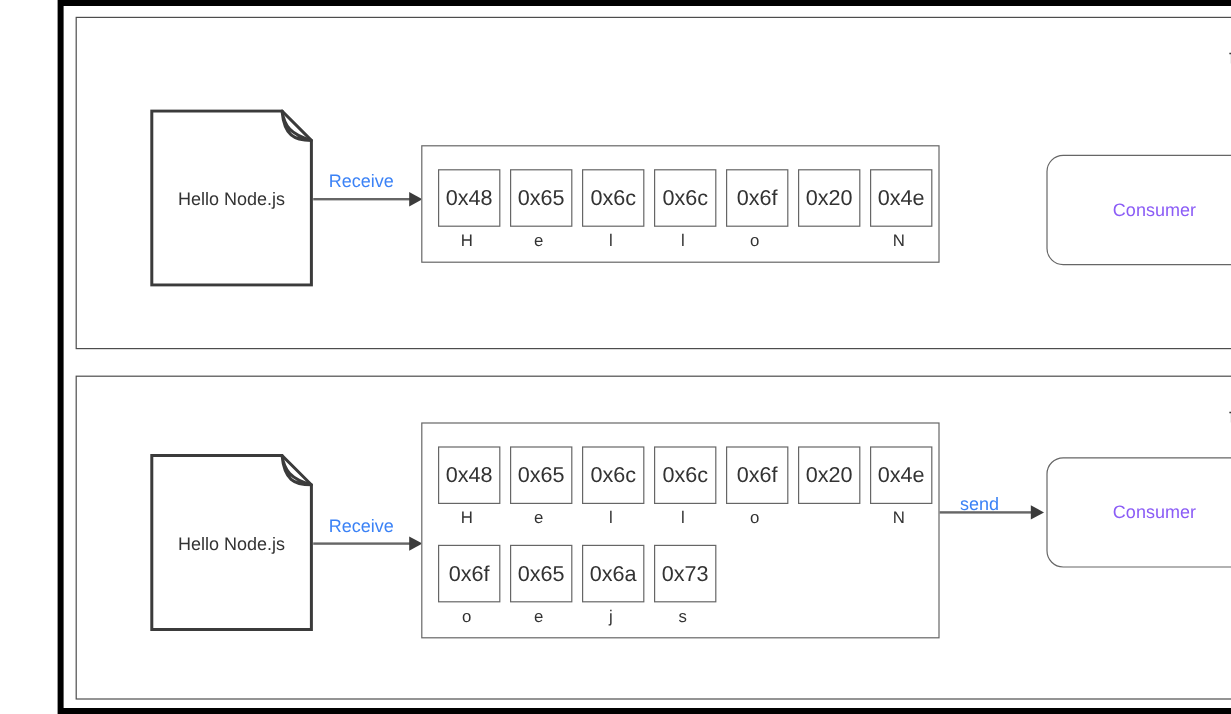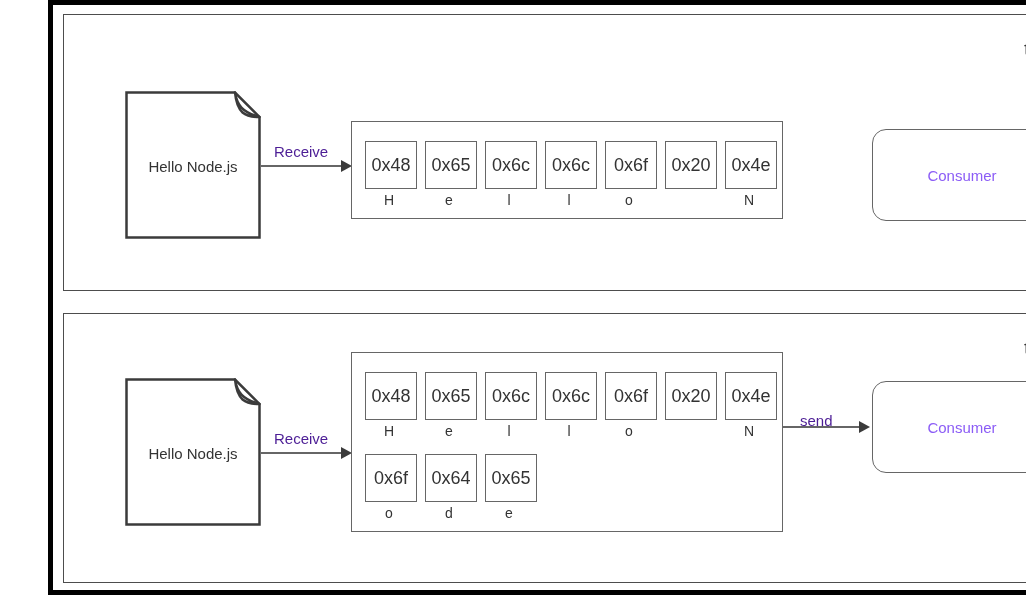--- a/index.html
+++ b/index.html
@@ -62,21 +62,21 @@
     position: absolute;
     width: 0;
     height: 0;
     border-top: 6px solid transparent;
     border-bottom: 6px solid transparent;
     border-left: 11px solid #3b3b3b;
   }
   .arrow-label {
     position: absolute;
     font-size: 15px;
-    color: #4c1d95;
+    color: #3b82f6;
     white-space: nowrap;
   }
 
   
   .buffer-box {
     position: absolute;
     box-sizing: border-box;
     border: 1px solid #666666;
     background: #ffffff;
   }
@@ -229,26 +229,30 @@
           <div class="byte-char">N</div>
         </div>
       </div>
 
       <div class="byte-row" style="left:13px; top:101px;">
         <div class="byte-cell">
           <div class="byte-square">0x6f</div>
           <div class="byte-char">o</div>
         </div>
         <div class="byte-cell">
-          <div class="byte-square">0x64</div>
-          <div class="byte-char">d</div>
-        </div>
-        <div class="byte-cell">
           <div class="byte-square">0x65</div>
           <div class="byte-char">e</div>
+        </div>
+        <div class="byte-cell">
+          <div class="byte-square">0x6a</div>
+          <div class="byte-char">j</div>
+        </div>
+        <div class="byte-cell">
+          <div class="byte-square">0x73</div>
+          <div class="byte-char">s</div>
         </div>
       </div>
     </div>
 
     <div class="arrow-line" style="left:719px; top:112px; width:78px;"></div>
     <div class="arrow-head" style="left:795px; top:107px;"></div>
     <span class="arrow-label" style="left:736px; top:98px;">send</span>
 
     <div class="consumer-box" style="left:808px; top:67px;">Consumer</div>
 

